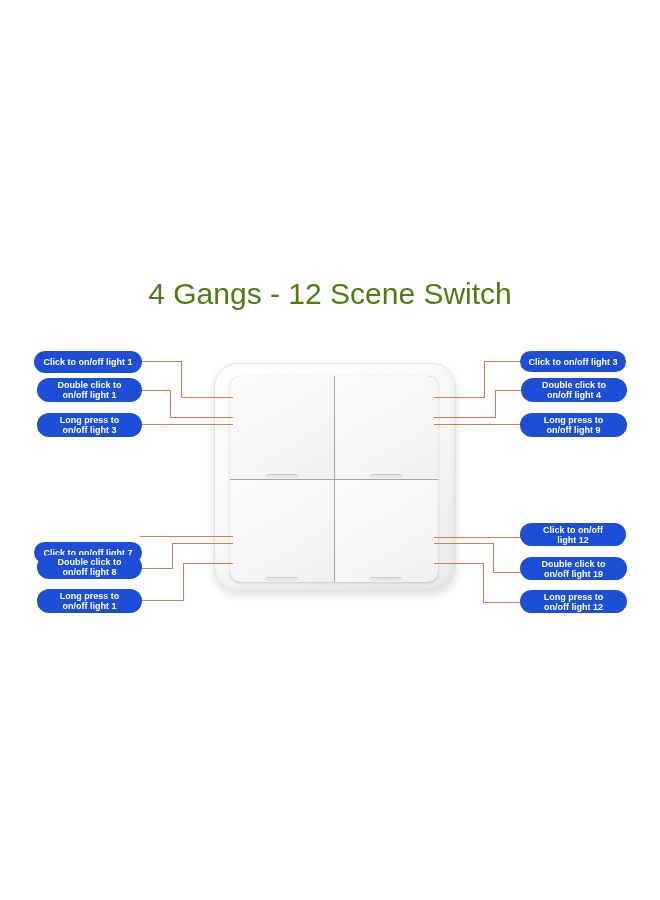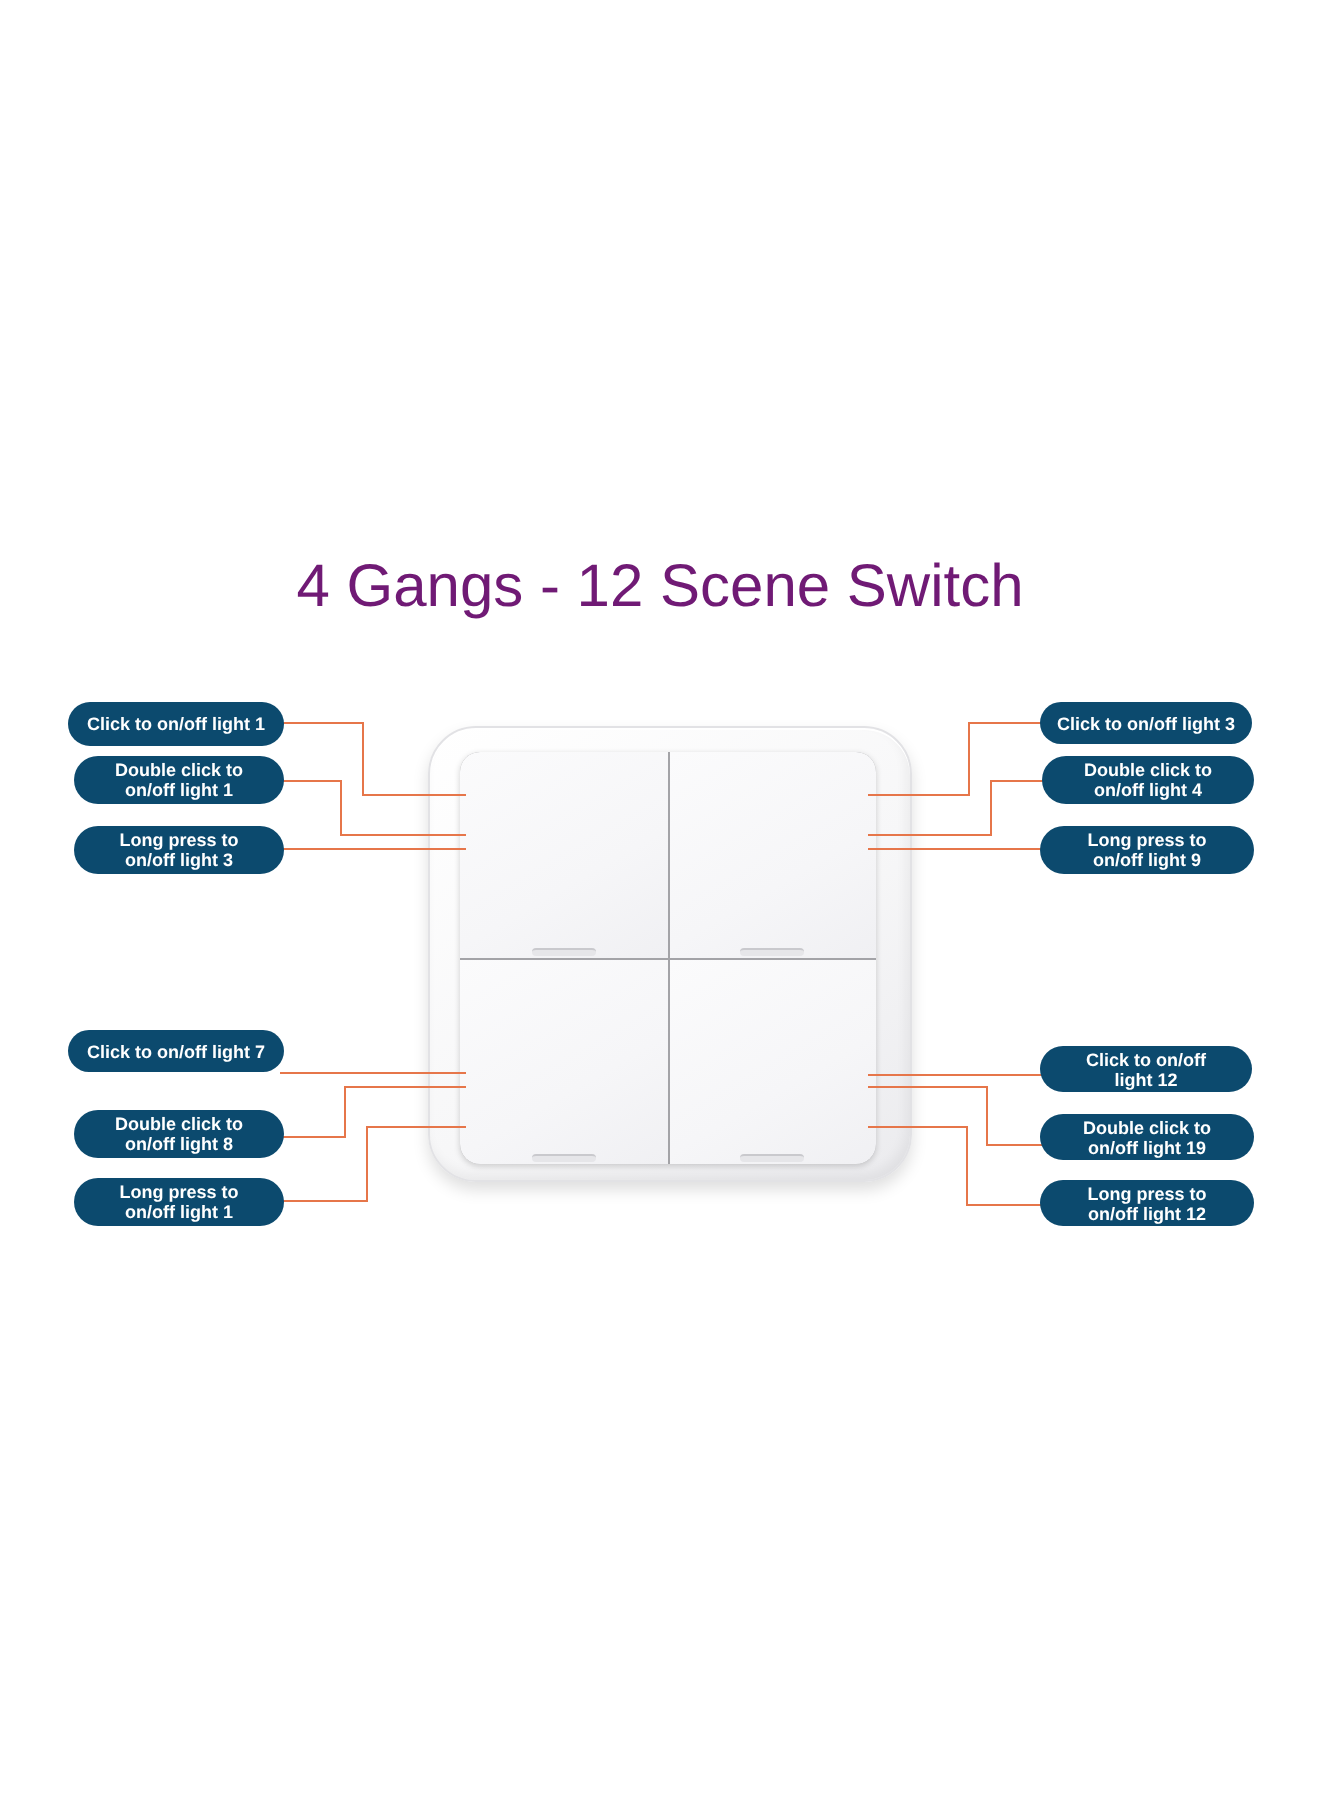--- a/index.html
+++ b/index.html
@@ -2,21 +2,21 @@
 <html><head>
 <meta charset="utf-8">
 <style>
   html,body { margin:0; padding:0; background:#ffffff; }
   .page {
     position:relative; width:660px; height:900px; background:#ffffff;
     overflow:hidden; font-family:"Liberation Sans", sans-serif;
   }
   .title {
     position:absolute; left:0; top:277px; width:660px;
-    text-align:center; font-size:30px; font-weight:400; color:#701a75;
+    text-align:center; font-size:30px; font-weight:400; color:#4d7c0f;
     letter-spacing:0px;
   }
   
   .switch-frame {
     position:absolute; left:214px; top:363px; width:242px; height:228px;
     border-radius:24px;
     background:linear-gradient(145deg,#ffffff 0%,#f7f7f8 55%,#ebebee 100%);
     border:1px solid #e2e2e5;
     box-shadow:0 4px 8px rgba(0,0,0,0.13), inset 0 1px 0 #ffffff,
                inset -2px -3px 6px rgba(0,0,0,0.05);
@@ -32,21 +32,21 @@
     position:relative;
     background:linear-gradient(150deg,#fbfbfc 0%,#f6f6f8 60%,#f0f0f3 100%);
   }
   .notch {
     position:absolute; bottom:1px; left:50%; transform:translateX(-50%);
     width:32px; height:3px; background:#e6e6e9;
     border-top:1px solid #c9c9cd; border-radius:2px;
   }
   
   .pill {
-    position:absolute; background:#0c4a6e; border-radius:13px;
+    position:absolute; background:#1d4ed8; border-radius:13px;
     color:#ffffff; font-size:9px; font-weight:700; line-height:10px;
     display:flex; flex-direction:column; align-items:center; justify-content:center;
     text-align:center; box-sizing:border-box;
   }
   
   .lh { position:absolute; height:1px; background:#e6764a; }
   .lv { position:absolute; width:1px;  background:#e6764a; }
 </style>
 </head>
 <body>
@@ -123,21 +123,21 @@
   </div>
   <div class="pill" style="left:521px;top:378px;width:106px;height:24px;">
     <div>Double click to</div>
     <div>on/off light 4</div>
   </div>
   <div class="pill" style="left:520px;top:413px;width:107px;height:24px;">
     <div>Long press to</div>
     <div>on/off light 9</div>
   </div>
 
-  <div class="pill" style="left:34px;top:515px;width:108px;height:21px;">
+  <div class="pill" style="left:34px;top:542px;width:108px;height:21px;">
     <div>Click to on/off light 7</div>
     <div></div>
   </div>
   <div class="pill" style="left:37px;top:555px;width:105px;height:24px;">
     <div>Double click to</div>
     <div>on/off light 8</div>
   </div>
   <div class="pill" style="left:37px;top:589px;width:105px;height:24px;">
     <div>Long press to</div>
     <div>on/off light 1</div>

